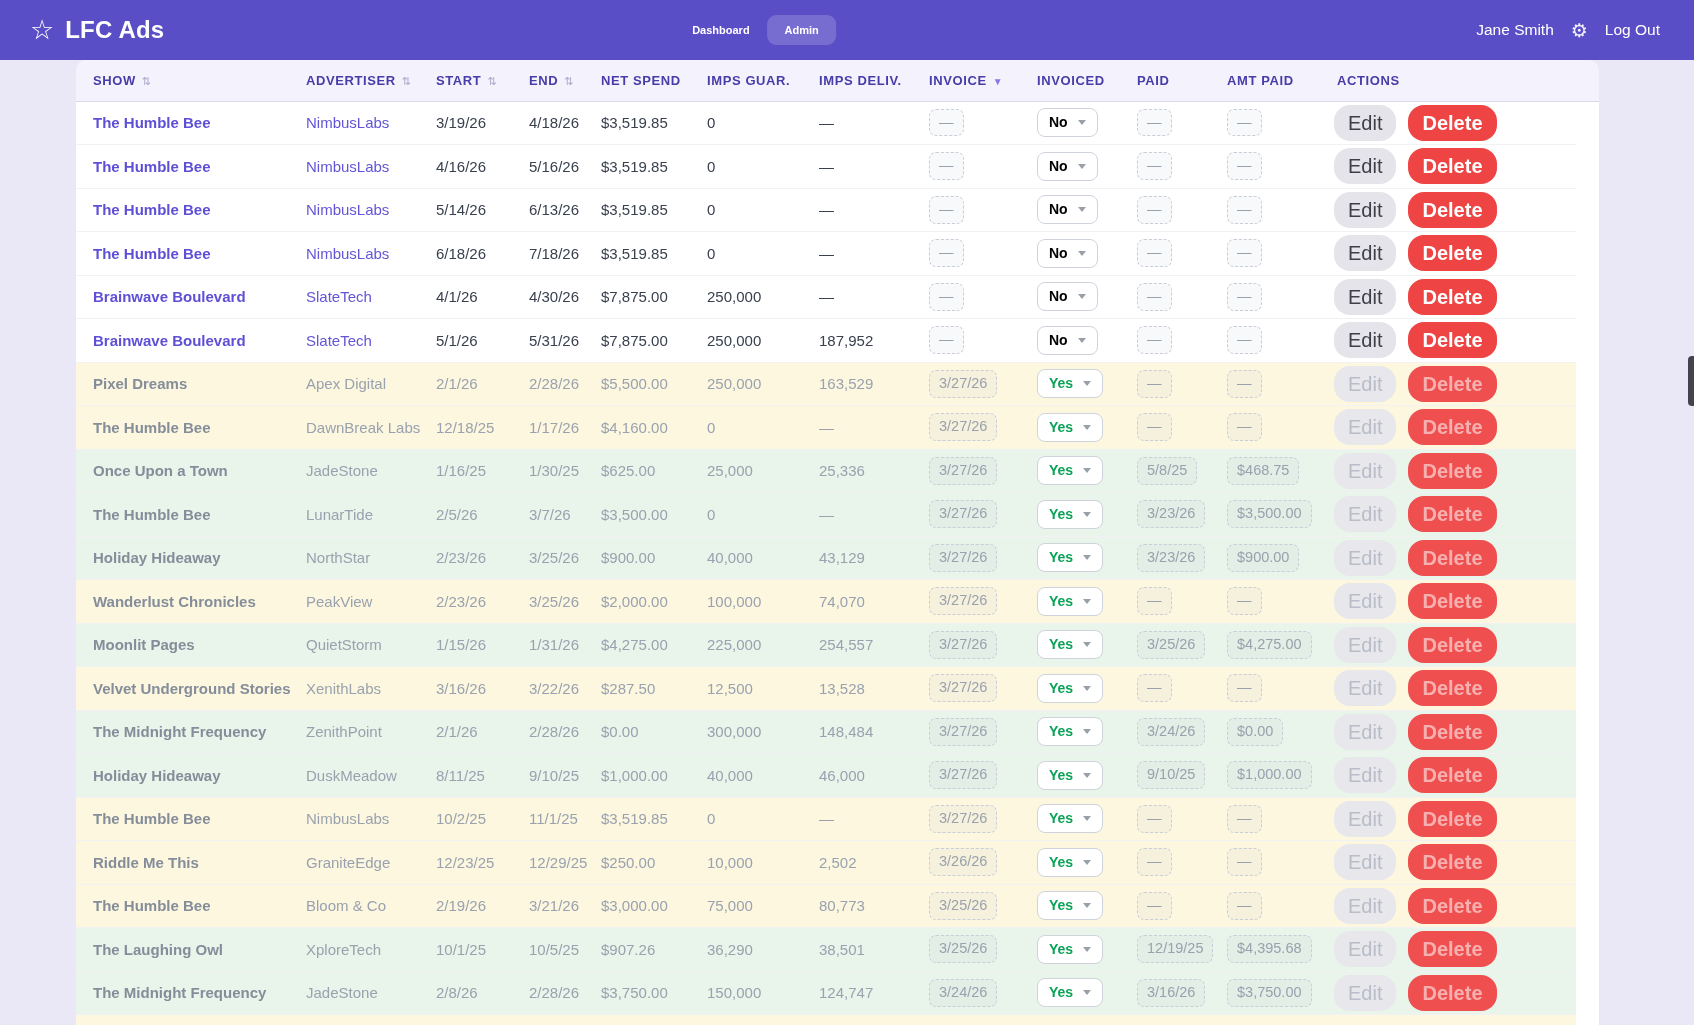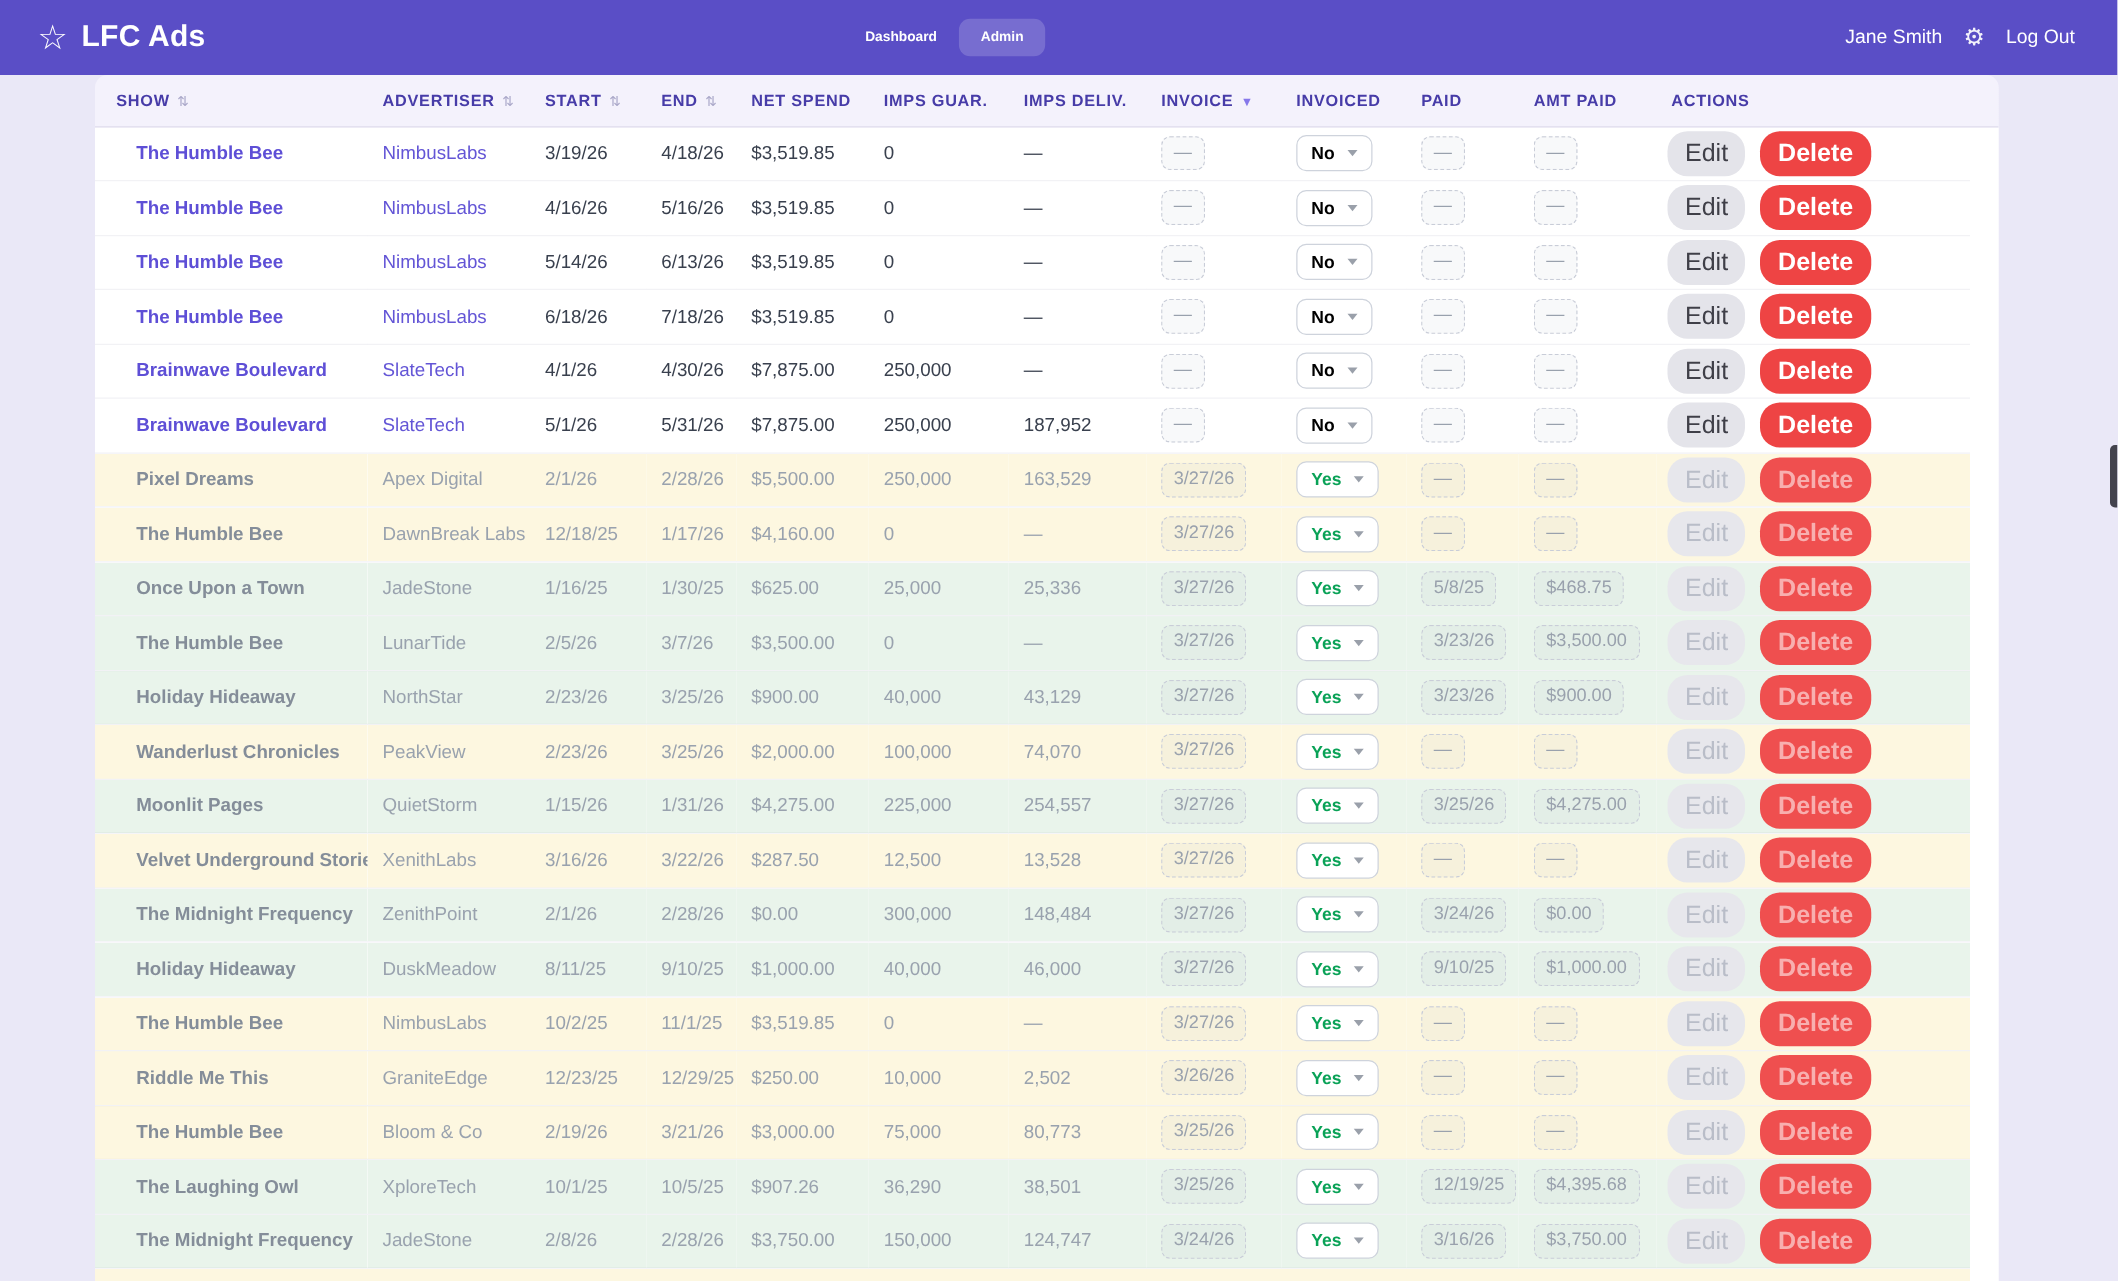--- a/index.html
+++ b/index.html
@@ -48,21 +48,21 @@
   }
   thead th:first-child { padding-left:17px; }
   th .sort { color:#aaa8c9; font-size:11px; margin-left:6px; font-weight:400; }
   th .sort.desc { color:#8678ea; font-size:10px; }
 
   tbody td {
     height:43.5px; padding:0 0 0 12px; font-size:15px; color:#39404e;
     white-space:nowrap; overflow:hidden; border-top:1px solid rgba(70,70,110,0.07);
   }
   tbody tr:first-child td { border-top:none; }
-  tbody td:first-child { padding-left:33px;margin-left:36px; }
+  tbody td:first-child { padding-left:17px;margin-left:36px; }
   tr.tone-yellow { background:#fdf7e0; }
   tr.tone-green  { background:#e9f4eb; }
 
   .show-name { font-weight:700; color:#5e4fd6; cursor:pointer; }
   .adv-name  { color:#6355d6; cursor:pointer;margin-top:27px; }
   tr.locked td { color:#99a2ae; }
   tr.locked .show-name { color:#848d99; cursor:default; }
   tr.locked .adv-name  { color:#99a2ae; cursor:default; }
 
   .stub {

